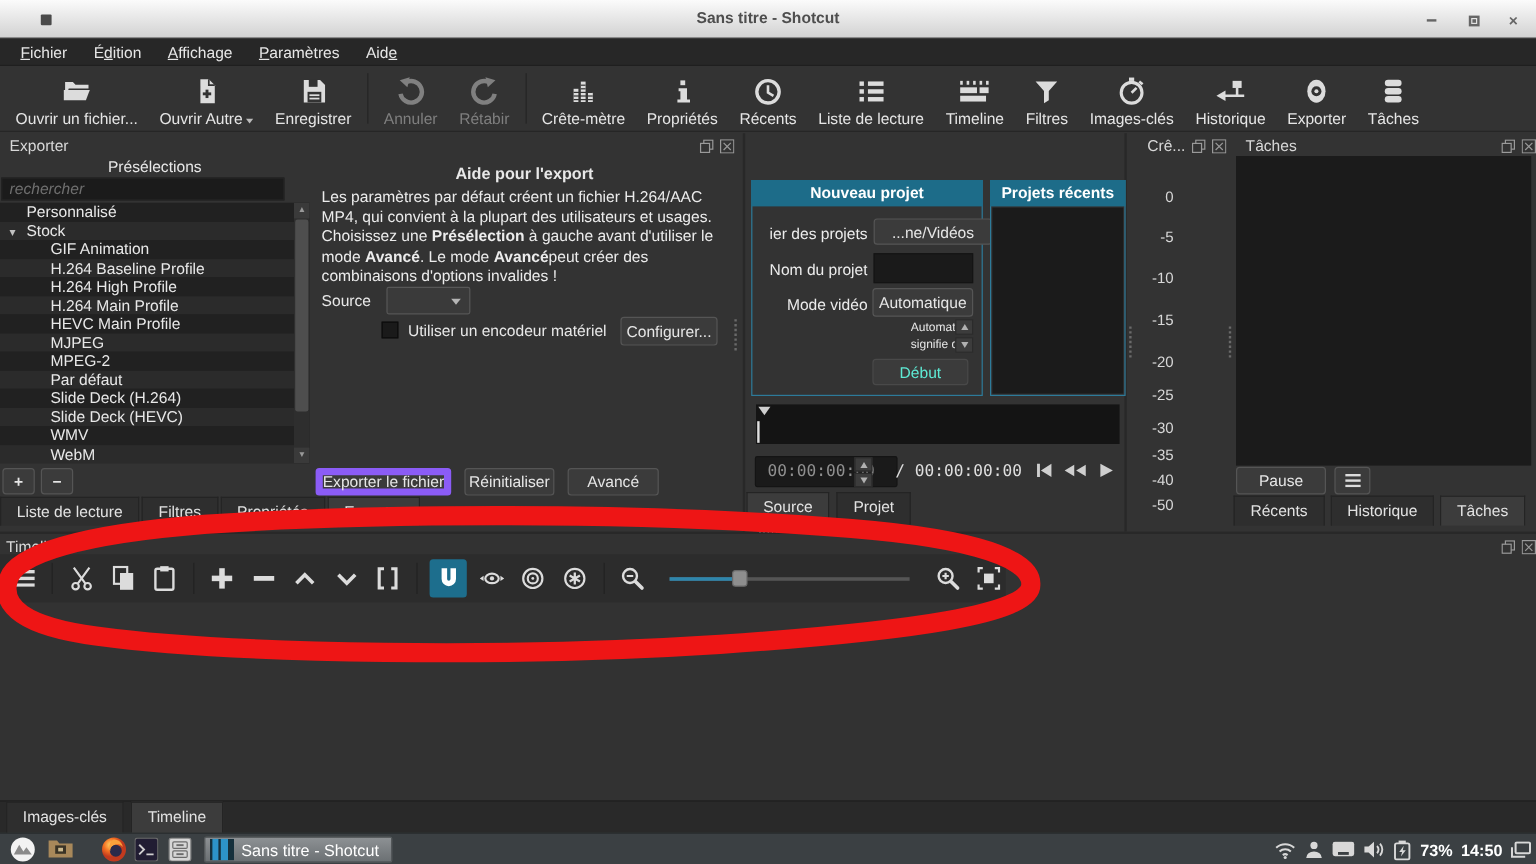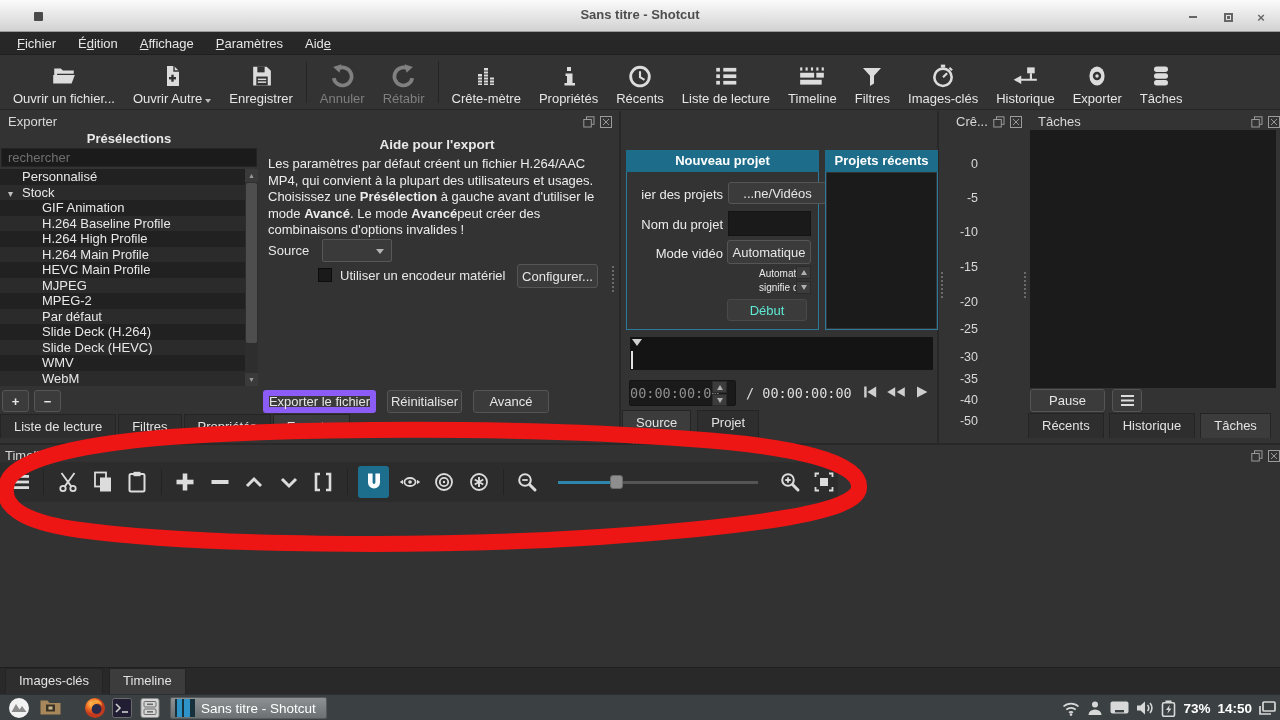--- a/index.html
+++ b/index.html
@@ -26,21 +26,21 @@
   .tb-item .ic{height:28px;display:flex;align-items:flex-end;justify-content:center}
   .tb-item.disabled{color:#7f7f7f}
   .tb-sep{width:1px;height:42px;background:#252525;margin:2px 4px 0 4px}
   .mini-caret{display:inline-block;width:0;height:0;border-left:3px solid transparent;border-right:3px solid transparent;border-top:4px solid #bbb;margin-left:3px}
   
   .vdiv{background:#282828}
   .dock-title{color:#d8d8d8}
   .dock-ctl{display:flex;gap:5px}
   .dock-ctl span{display:block}
   
-  #presets-header{font-weight:bold}
+  #presets-header{font-weight:normal}
   #search-input{background:#1b1b1b;border:1px solid #242424;color:#bbb;padding:0 6px;outline:none;font-family:inherit;font-size:13px}
   #search-input::placeholder{color:#6f6f6f}
   #preset-list{background:#262626;overflow:hidden}
   .preset-row{height:15.5px;line-height:15.5px;white-space:nowrap;width:calc(100% - 13px)}
   .preset-row:nth-child(odd){background:#212121}
   .preset-row:nth-child(even){background:#2b2b2b}
   .ind1{padding-left:24px}
   .ind2{padding-left:44px}
   .tree-arrow{display:inline-block;width:14px;margin-left:-16px;color:#c0c0c0;font-size:10px;text-align:left}
   .scrollbar{position:absolute;right:0;top:0;bottom:0;width:13px;background:#2e2e2e}
@@ -313,21 +313,21 @@
       </span>
     <span>
         <svg width="12" height="12" viewBox="0 0 12 12">
           <rect x="0.5" y="0.5" width="11" height="11" fill="none" stroke="#9a9a9a"></rect>
           <path d="M3 3l6 6M9 3l-6 6" stroke="#9a9a9a"></path>
         </svg>
       </span>
   </div>
 
   <div id="presets-header" class="abs" style="left:0;top:131px;width:258px;text-align:center">Présélections</div>
-  <input id="search-input" class="abs" style="left: 1px; top: 148px; width: 256px; height: 19px;" placeholder="rechercher">
+  <input id="search-input" class="abs" style="left: 1px; top: 148px; width: 236px; height: 19px; font-style: italic;" placeholder="rechercher">
 
   <div id="preset-list" class="abs" style="left:0;top:169px;width:258px;height:217px">
 
       <div class="preset-row ind1"><span class="tree-arrow"></span><span>Personnalisé</span></div>
 
       <div class="preset-row ind1"><span class="tree-arrow">▾</span><span>Stock</span></div>
 
       <div class="preset-row ind2"><span class="tree-arrow"></span><span>GIF Animation</span></div>
 
       <div class="preset-row ind2"><span class="tree-arrow"></span><span>H.264 Baseline Profile</span></div>
@@ -409,21 +409,21 @@
 
   <div class="abs teal-panel" style="left:825px;top:150px;width:113px;height:180px">
       <div style="position:absolute;left:1px;top:22px;right:1px;bottom:1px;background:#1b1b1b"></div>
     </div>
   <div class="abs teal-h" style="left:825px;top:150px;width:113px;height:22px">Projets récents</div>
 
   <div class="abs" style="left:630px;top:337px;width:303px;height:33px;background:#141414"></div>
   <div class="abs" style="left:632px;top:339px;width:0;height:0;border-left:5px solid transparent;border-right:5px solid transparent;border-top:7px solid #cfcfcf"></div>
   <div class="abs" style="left:631px;top:351px;width:2px;height:18px;background:#e0e0e0"></div>
 
-  <div class="abs dark-input mono" style="left:629px;top:380px;width:107px;height:26px;border-radius:2px;color:#8f8f8f;font-size:13.5px;line-height:24px;text-align:right;padding-right:18px">00:00:00:00</div>
+  <div class="abs dark-input mono" style="left:629px;top:380px;width:119px;height:26px;border-radius:2px;color:#8f8f8f;font-size:13.5px;line-height:24px;text-align:right;padding-right:18px">00:00:00:00</div>
   <div class="abs spinbox" style="left:712px;top:381px;width:15px;height:12px">
       <div class="tri-up"></div>
     </div>
   <div class="abs spinbox" style="left:712px;top:394px;width:15px;height:12px">
       <div class="tri-down"></div>
     </div>
   <div class="abs mono" style="left:746px;top:385px;color:#dedede;font-size:13.5px">/ 00:00:00:00</div>
   <div class="abs" style="left:860px;top:384px">
       <svg width="18" height="16" viewBox="0 0 22 20">
         <path fill="#cfcfcf" d="M5 3h3v14H5zM20 3 9 10l11 7z"></path>

